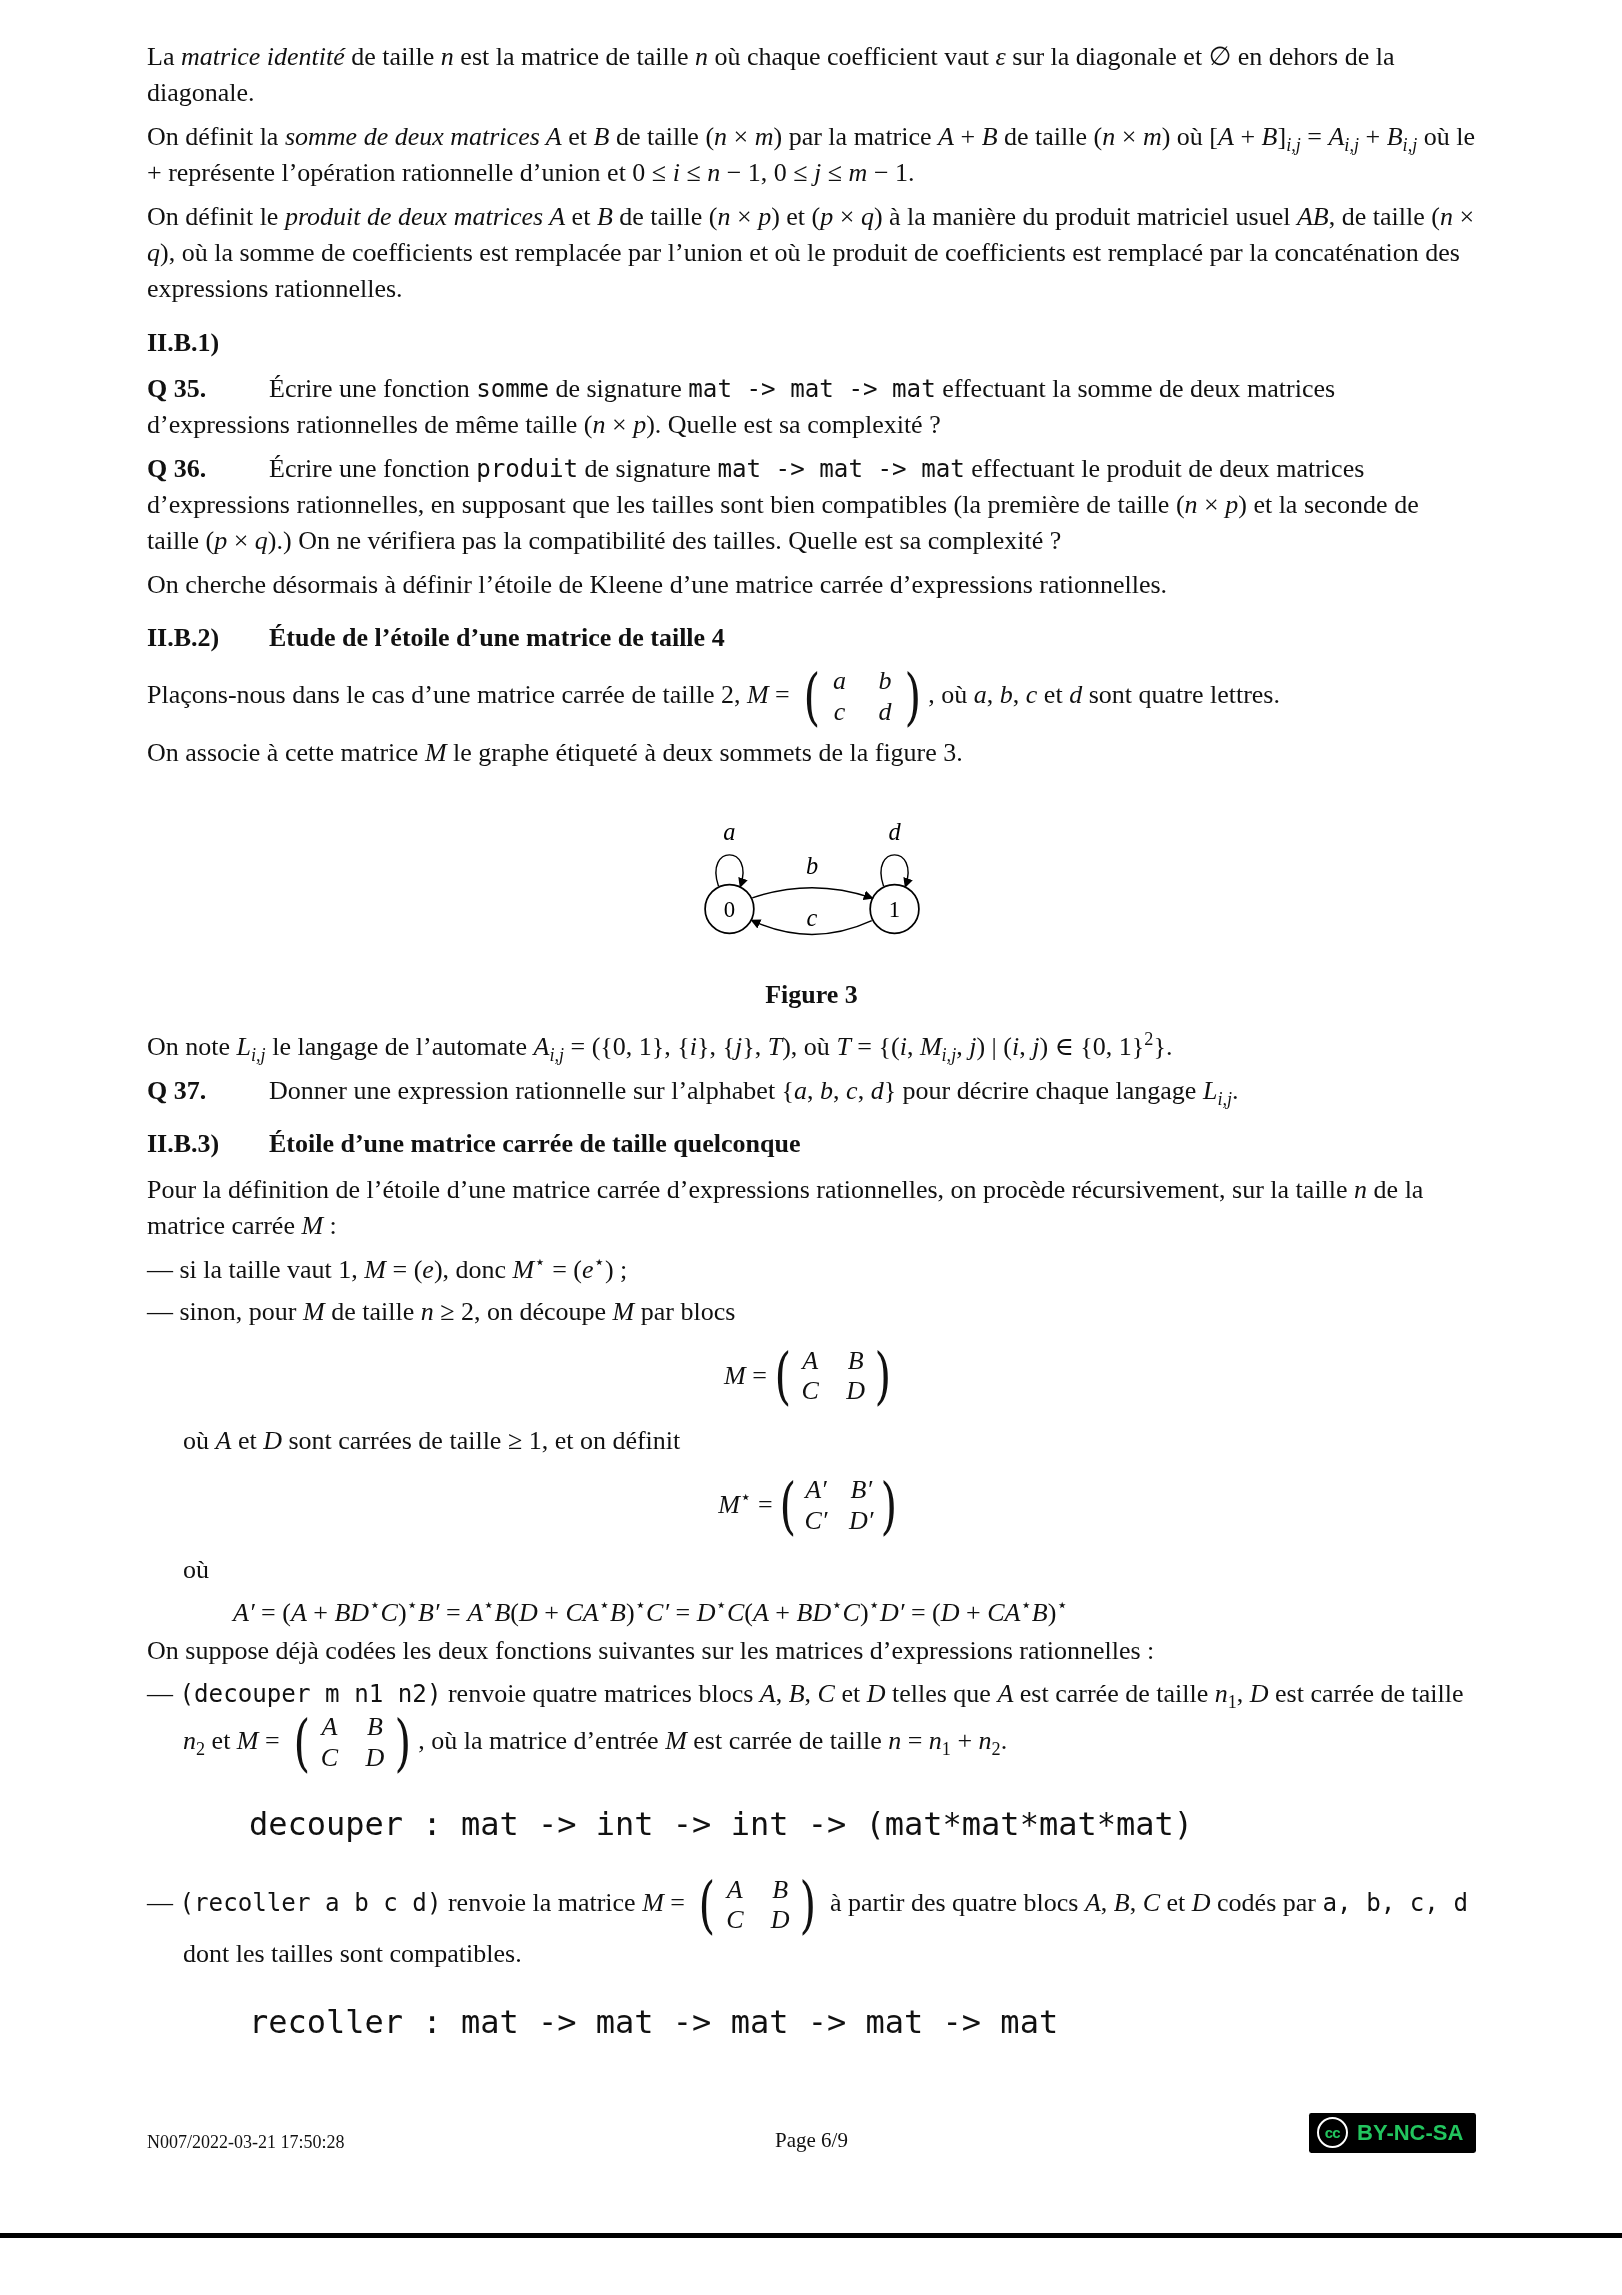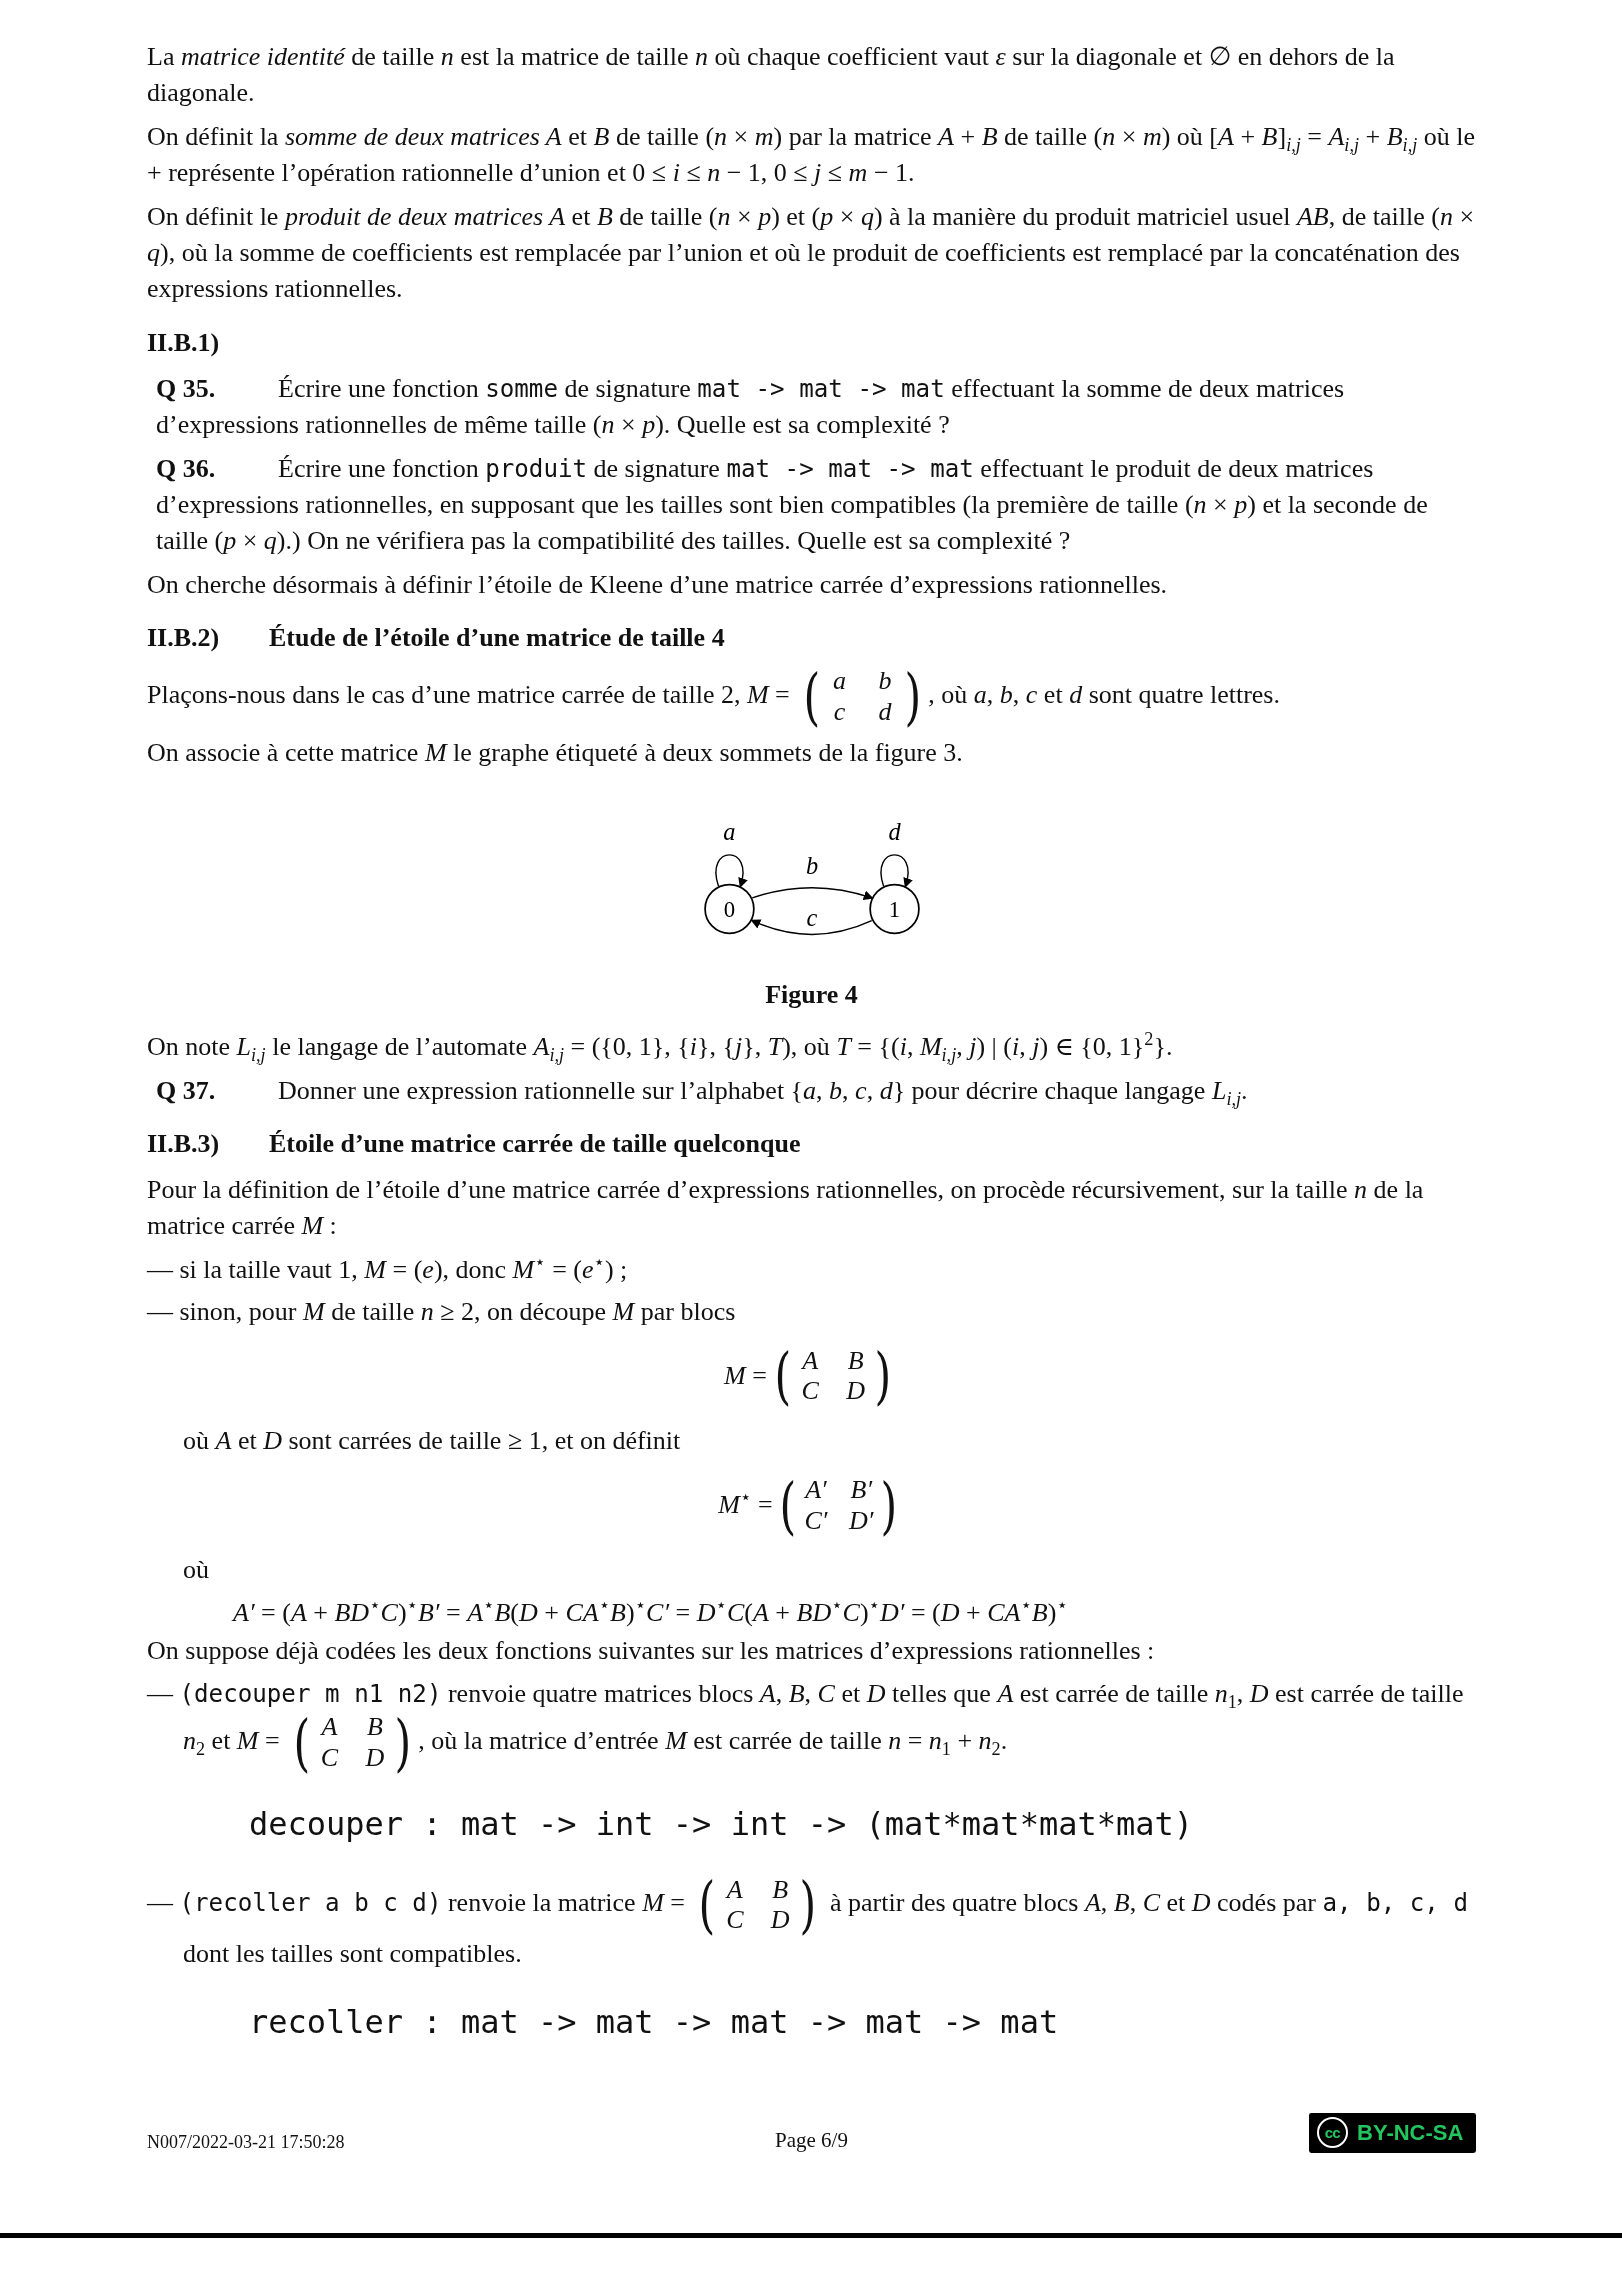--- a/index.html
+++ b/index.html
@@ -7,21 +7,21 @@
         font-family:"Liberation Serif","DejaVu Serif","DejaVu Sans",serif;color:#111;}
   .content{padding:39px 147px 0 147px;font-size:26px;line-height:1.40;}
   p{margin:0 0 7px 0;}
   .it{font-style:italic;}
   .tt{font-family:"DejaVu Sans Mono","Liberation Mono",monospace;font-size:0.93em;}
   .sub{vertical-align:sub;font-size:70%;line-height:0;}
   .sup{vertical-align:super;font-size:70%;line-height:0;}
   .sub.it{font-style:italic;}
   .sech{font-weight:bold;margin:17.3px 0 9.4px 0;}
   .sech .num{display:inline-block;min-width:122px;}
-  .qp{margin:0 0 7px 9px;}
+  .qp{margin:0 0 7px 0;}
   .qlabel{display:inline-block;min-width:122px;font-weight:bold;}
   .li{padding-left:36px;text-indent:-36px;margin:5.5px 0;}
   .cont{margin-left:36px;}
   .eq{display:flex;justify-content:center;align-items:center;margin:15.7px 0;}
   .eqrow{display:flex;justify-content:flex-start;padding:0 86px;margin:1px 0;}
   .matrix{display:inline-flex;align-items:center;vertical-align:middle;margin:0 3.9px;text-indent:0;}
   .matrix .paren{font-size:235%;font-weight:400;line-height:0.85;transform:scaleX(0.7);
                  font-family:"DejaVu Serif",serif;}
   .matrix .mtx{display:inline-flex;flex-direction:column;margin:0 3.1px;}
   .matrix .mrow{display:flex;justify-content:center;gap:20.4px;line-height:1.18;}
@@ -100,21 +100,21 @@
         <text x="320" y="160" text-anchor="middle" class="fig-state" fill="#000">1</text>
         <path d="M 96 121 C 78 68, 142 68, 124 121" fill="none" stroke="#000" stroke-width="1.8" marker-end="url(#arrw)"></path>
         <path d="M 306 121 C 288 68, 352 68, 334 121" fill="none" stroke="#000" stroke-width="1.8" marker-end="url(#arrw)"></path>
         <text x="110" y="62" text-anchor="middle" class="fig-lbl" fill="#000">a</text>
         <text x="320" y="62" text-anchor="middle" class="fig-lbl" fill="#000">d</text>
         <path d="M 139 136 Q 215 110 291 136" fill="none" stroke="#000" stroke-width="1.8" marker-end="url(#arrw)"></path>
         <path d="M 291 165 Q 215 200 139 165" fill="none" stroke="#000" stroke-width="1.8" marker-end="url(#arrw)"></path>
         <text x="215" y="106" text-anchor="middle" class="fig-lbl" fill="#000">b</text>
         <text x="215" y="172" text-anchor="middle" class="fig-lbl" fill="#000">c</text>
       </svg>
-      <div class="figcap">Figure 4</div>
+      <div class="figcap">Figure 3</div>
     </div>
 
     <p><span>On note </span><span class="it">L</span><span class="sub it">i,j</span><span> le langage de l’automate </span><span class="it">A</span><span class="sub it">i,j</span><span> = ({0, 1}, {</span><span class="it">i</span><span>}, {</span><span class="it">j</span><span>}, </span><span class="it">T</span><span>), où </span><span class="it">T</span><span> = {(</span><span class="it">i</span><span>, </span><span class="it">M</span><span class="sub it">i,j</span><span>, </span><span class="it">j</span><span>) | (</span><span class="it">i</span><span>, </span><span class="it">j</span><span>) ∈ {0, 1}</span><span class="sup">2</span><span>}.</span></p>
 
     <p class="qp">
       <span class="qlabel">Q 37.</span><span><span>Donner une expression rationnelle sur l’alphabet {</span><span class="it">a</span><span>, </span><span class="it">b</span><span>, </span><span class="it">c</span><span>, </span><span class="it">d</span><span>} pour décrire chaque langage </span><span class="it">L</span><span class="sub it">i,j</span><span>.</span></span>
     </p>
 
     <div class="sech">
       <span class="num">II.B.3)</span><span>Étoile d’une matrice carrée de taille quelconque</span>

